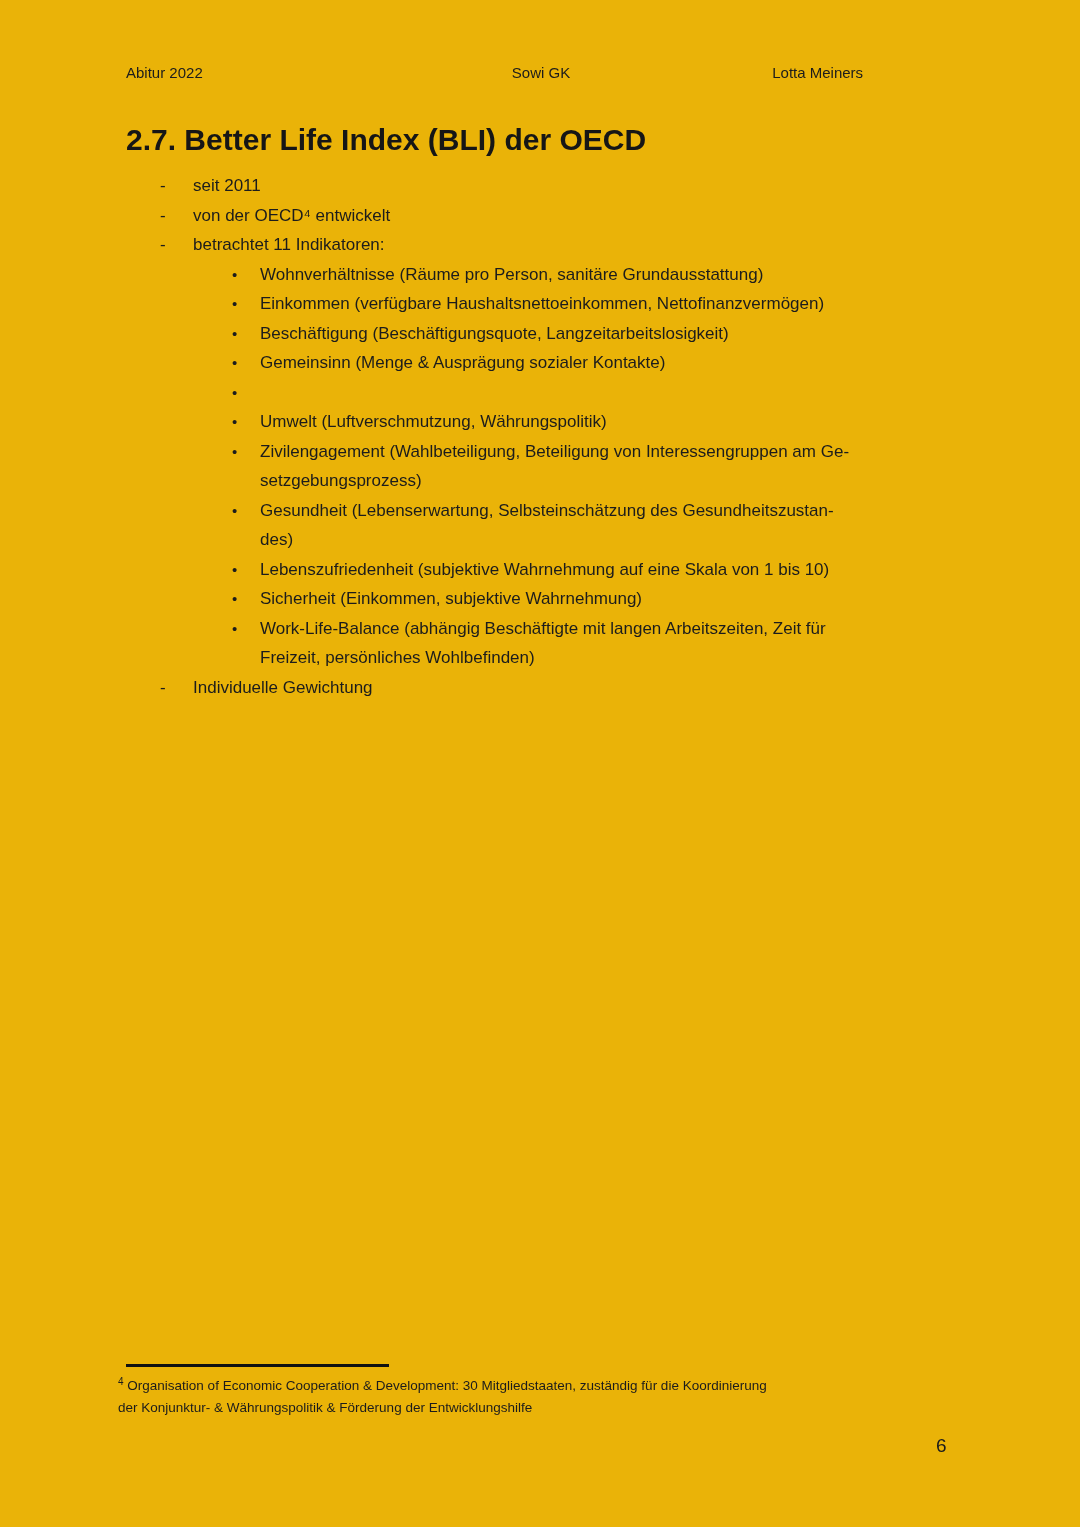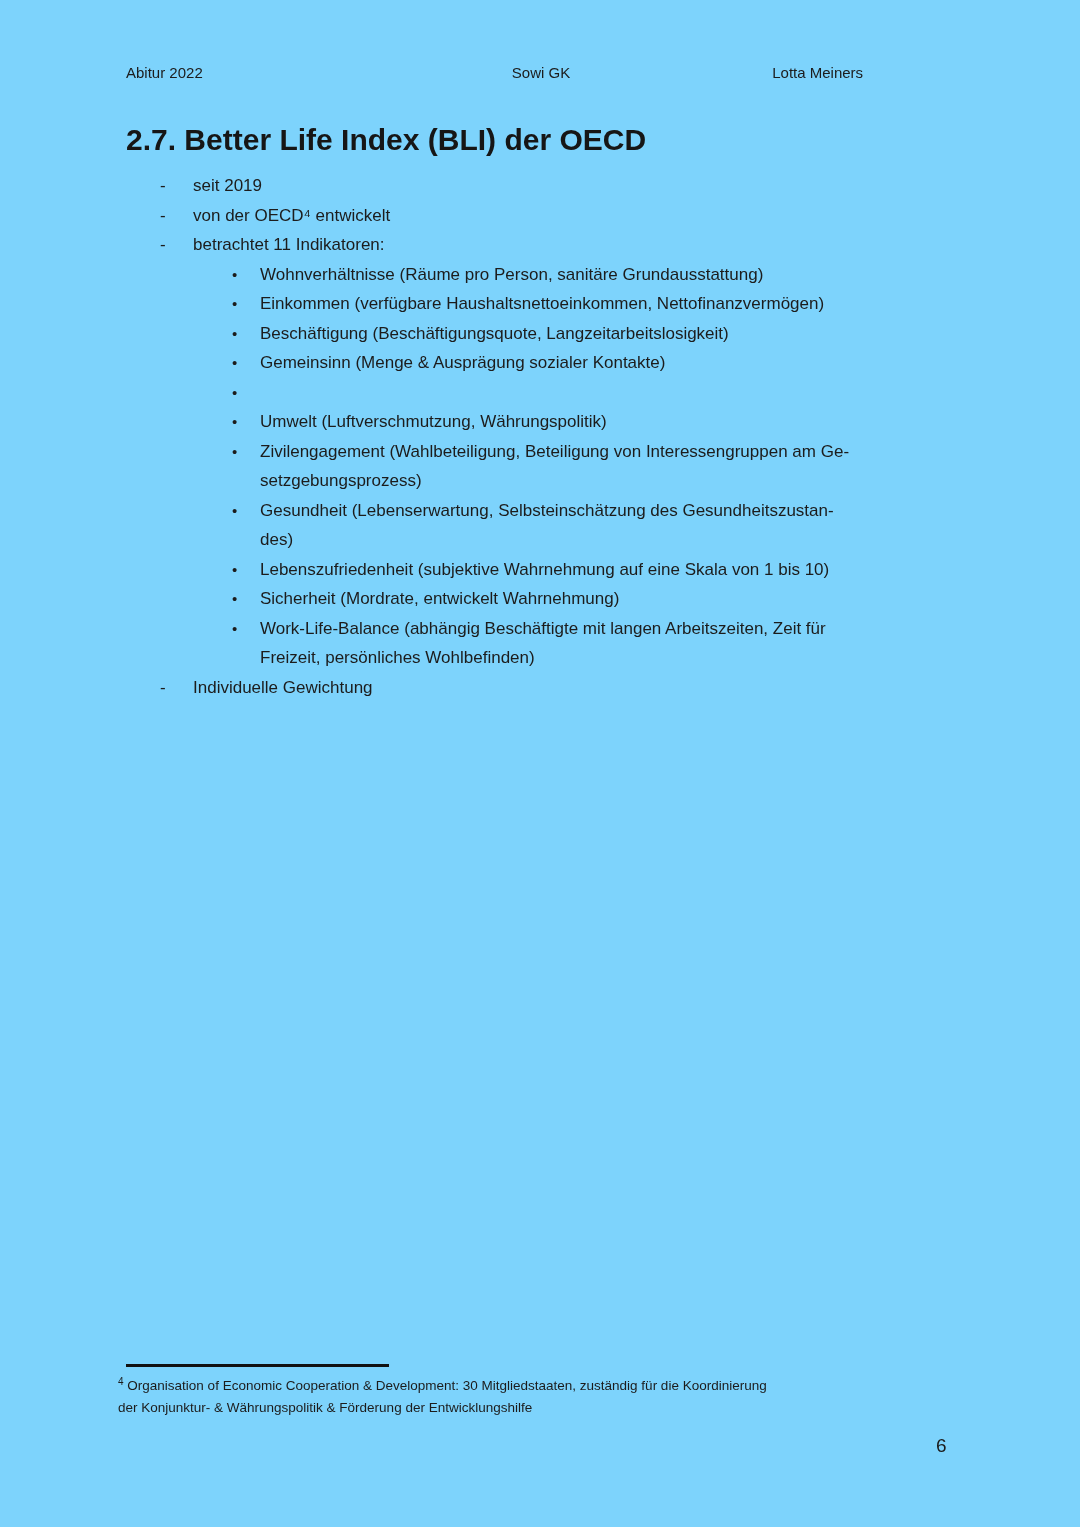--- a/index.html
+++ b/index.html
@@ -4,21 +4,21 @@
 <style>
   html, body {
     margin: 0;
     padding: 0;
     background: #ffffff;
   }
   .page {
     position: relative;
     width: 1080px;
     height: 1527px;
-    background: #7dd3fc;
+    background: #eab308;
     color: #1c1c1c;
     font-family: "Liberation Sans", sans-serif;
     overflow: hidden;
   }
   .content {
     position: absolute;
     top: 0;
     left: 126px;
     width: 830px;
   }
@@ -112,21 +112,21 @@
       <span class="h-center">Sowi GK</span>
       <span class="h-right">Lotta Meiners</span>
     </div>
 
     <h1 class="title">2.7. Better Life Index (BLI) der OECD</h1>
 
     <div class="doc-list">
 
       <div class="li dash">
         <span class="marker">-</span>
-        <span class="txt">seit 2019</span>
+        <span class="txt">seit 2011</span>
       </div>
       <div class="li dash">
         <span class="marker">-</span>
         <span class="txt">von der OECD⁴ entwickelt</span>
       </div>
       <div class="li dash">
         <span class="marker">-</span>
         <span class="txt">betrachtet 11 Indikatoren:</span>
       </div>
 
@@ -162,21 +162,21 @@
         <span class="marker">•</span>
         <span class="txt">Gesundheit (Lebenserwartung, Selbsteinschätzung des Gesundheitszustan-
 des)</span>
       </div>
       <div class="li bullet">
         <span class="marker">•</span>
         <span class="txt">Lebenszufriedenheit (subjektive Wahrnehmung auf eine Skala von 1 bis 10)</span>
       </div>
       <div class="li bullet">
         <span class="marker">•</span>
-        <span class="txt">Sicherheit (Mordrate, entwickelt Wahrnehmung)</span>
+        <span class="txt">Sicherheit (Einkommen, subjektive Wahrnehmung)</span>
       </div>
       <div class="li bullet">
         <span class="marker">•</span>
         <span class="txt">Work-Life-Balance (abhängig Beschäftigte mit langen Arbeitszeiten, Zeit für
 Freizeit, persönliches Wohlbefinden)</span>
       </div>
 
       <div class="li dash">
         <span class="marker">-</span>
         <span class="txt">Individuelle Gewichtung</span>

